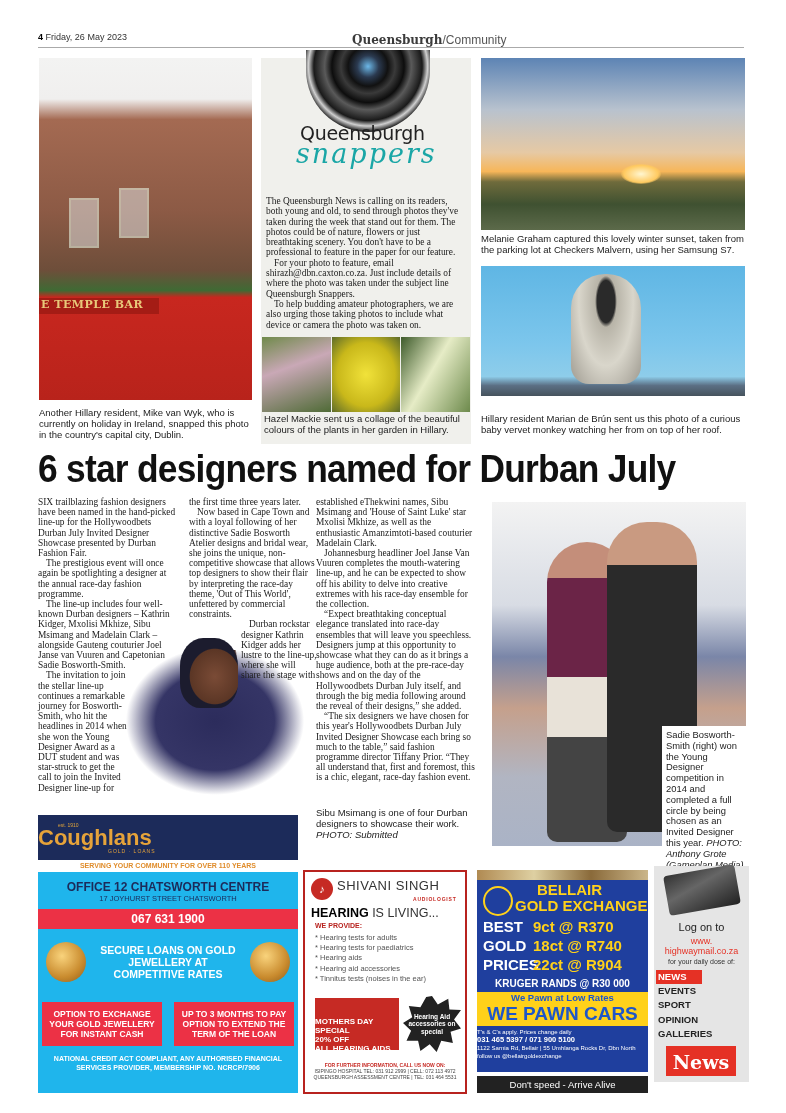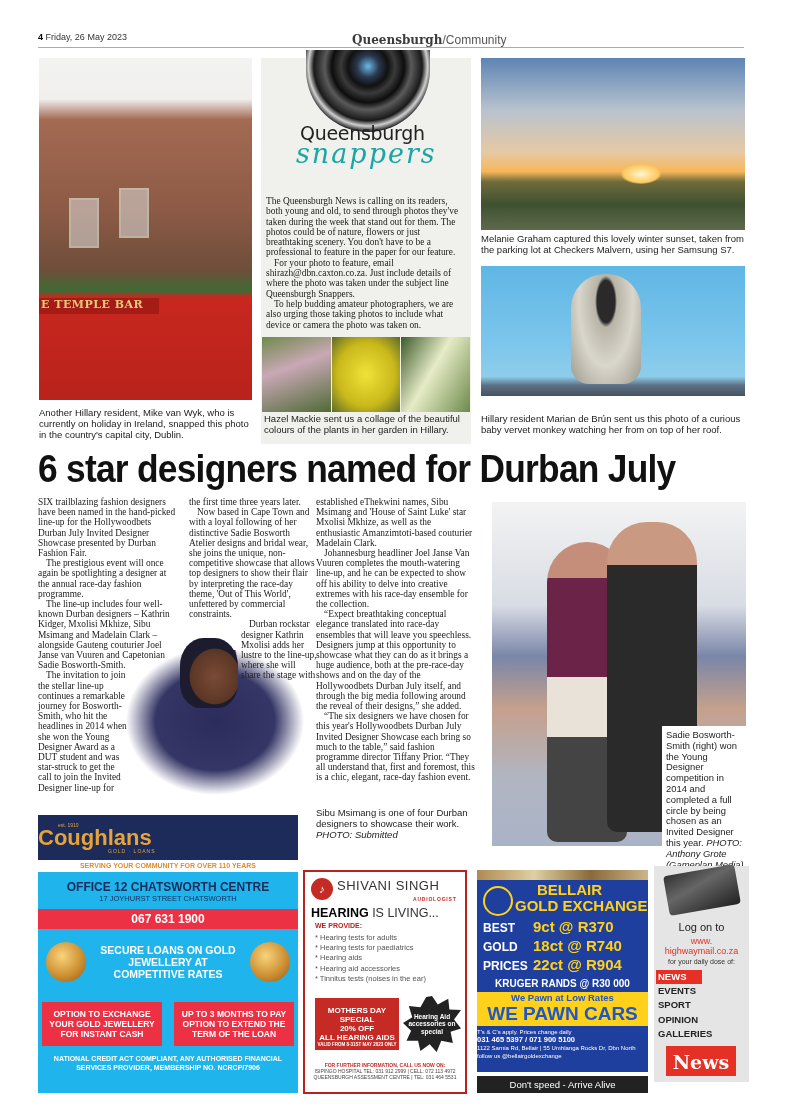--- a/index.html
+++ b/index.html
@@ -69,33 +69,33 @@
 .cough-ncr{position:absolute;left:4px;top:182px;width:252px;color:#fff;font-weight:bold;font-size:7px;line-height:9px}
 
 .hear{left:303px;top:870px;width:164px;height:224px;border:2px solid #b8231f;background:#fff;font-family:"Liberation Sans",sans-serif}
 .hear .logo{position:absolute;left:6px;top:6px;width:22px;height:22px;border-radius:50%;background:#c62a24;color:#fff;font-size:11px;text-align:center;line-height:22px}
 .hear .name{position:absolute;left:32px;top:6px;font-size:13px;color:#333;letter-spacing:.5px}
 .hear .aud{position:absolute;left:108px;top:24px;font-size:5px;color:#c62a24;font-weight:bold;letter-spacing:.8px}
 .hear .tag{position:absolute;left:6px;top:34px;font-size:12.5px;color:#333}
 .hear .tag b{color:#000000}
 .hear .prov{position:absolute;left:10px;top:50px;font-size:7px;font-weight:bold;color:#b8231f}
 .hear ul{position:absolute;left:10px;top:61px;list-style:none;font-size:7.5px;line-height:10.2px;color:#555}
-.hear .mday{position:absolute;left:10px;top:126px;width:84px;height:52px;background:#c62a24;color:#fff;text-align:center;font-weight:bold;font-size:8px;line-height:9px;padding-top:8px}
+.hear .mday{position:absolute;left:10px;top:126px;width:84px;height:52px;background:#c62a24;color:#fff;font-weight:bold;font-size:8px;line-height:9px;padding-top:19px}
 .hear .mday small{font-size:4.5px;line-height:5px;display:block}
 .hear .star{position:absolute;left:98px;top:124px;width:58px;height:56px;background:#222;clip-path:polygon(50% 0,60% 15%,78% 5%,80% 24%,100% 25%,88% 42%,100% 58%,82% 64%,86% 84%,66% 80%,58% 100%,46% 86%,30% 98%,26% 80%,6% 80%,14% 62%,0 48%,16% 38%,10% 18%,30% 20%,40% 2%);color:#fff;font-size:6.5px;font-weight:bold;display:flex;align-items:center;justify-content:center;text-align:center;line-height:7.5px}
 .hear .foot{position:absolute;left:0;top:190px;width:160px;text-align:center;font-size:5px;line-height:6px;color:#444}
 .hear .foot b{color:#c62a24}
 
 .bell{left:477px;top:870px;width:171px;height:202px;background:#1f3f9e;font-family:"Liberation Sans",sans-serif;color:#ffd11a;overflow:hidden}
 .bell .gold{height:10px;background:linear-gradient(90deg,#b08a52,#ded0a2,#8a6a3a,#cbb68a)}
 .bell .seal{position:absolute;left:6px;top:16px;width:30px;height:30px;border-radius:50%;border:2px solid #ffd11a}
 .bell .t1{position:absolute;left:60px;top:12px;font-weight:bold;font-size:15px;line-height:15px}
 .bell .t2{position:absolute;left:38px;top:27px;font-weight:bold;font-size:15px}
 .bell .row{position:absolute;left:6px;font-weight:bold}
-.bell .row .lbl{display:inline-block;width:50px;color:#fff;font-size:12px}
+.bell .row .lbl{display:inline-block;width:50px;color:#fff;font-size:15px}
 .bell .row .val{font-size:15px}
 .bell .kr{position:absolute;left:0;top:108px;width:171px;text-align:center;color:#fff;font-weight:bold;font-size:10px}
 .bell .pawnbox{position:absolute;left:0;top:122px;width:171px;height:34px;background:#ffd11a;text-align:center;color:#1f56c8;font-weight:bold}
 .bell .pawnbox .a{font-size:9.5px;line-height:11px}
 .bell .pawnbox .b{font-size:19px;line-height:21px}
 .bell .info{position:absolute;left:0;top:158px;width:171px;text-align:left;color:#fff;font-size:6px;line-height:8px}
 .bell .info .ph{font-size:7.5px;font-weight:bold}
 .arrive{left:477px;top:1076px;width:171px;height:17px;background:#222;color:#fff;font-family:"Liberation Sans",sans-serif;font-size:9.5px;text-align:center;line-height:17px}
 
 .hwy{left:654px;top:866px;width:95px;height:216px;background:#e5e5e5;font-family:"Liberation Sans",sans-serif;text-align:center}
@@ -159,21 +159,21 @@
 
 <div class="abs col col1">
   <p>SIX trailblazing fashion designers have been named in the hand-picked line-up for the Hollywoodbets Durban July Invited Designer Showcase presented by Durban Fashion Fair.</p>
   <p>The prestigious event will once again be spotlighting a designer at the annual race-day fashion programme.</p>
   <p>The line-up includes four well-known Durban designers – Kathrin Kidger, Mxolisi Mkhize, Sibu Msimang and Madelain Clark – alongside Gauteng couturier Joel Janse van Vuuren and Capetonian Sadie Bosworth-Smith.</p>
   <p style="width:92px">The invitation to join the stellar line-up continues a remarkable journey for Bosworth-Smith, who hit the headlines in 2014 when she won the Young Designer Award as a DUT student and was star-struck to get the call to join the Invited Designer line-up for</p>
 </div>
 <div class="abs col col2">
   <p>the first time three years later.</p>
   <p>Now based in Cape Town and with a loyal following of her distinctive Sadie Bosworth Atelier designs and bridal wear, she joins the unique, non-competitive showcase that allows top designers to show their flair by interpreting the race-day theme, 'Out of This World', unfettered by commercial constraints.</p>
-  <p style="margin-left:52px">Durban rockstar designer Kathrin Mxolisi adds her lustre to the line-up, where she will share the stage with</p>
+  <p style="margin-left:52px">Durban rockstar designer Kathrin Kidger adds her lustre to the line-up, where she will share the stage with</p>
 </div>
 <div class="abs col col3">
   <p>established eThekwini names, Sibu Msimang and 'House of Saint Luke' star Mxolisi Mkhize, as well as the enthusiastic Amanzimtoti-based couturier Madelain Clark.</p>
   <p>Johannesburg headliner Joel Janse Van Vuuren completes the mouth-watering line-up, and he can be expected to show off his ability to delve into creative extremes with his race-day ensemble for the collection.</p>
   <p>“Expect breathtaking conceptual elegance translated into race-day ensembles that will leave you speechless. Designers jump at this opportunity to showcase what they can do as it brings a huge audience, both at the pre-race-day shows and on the day of the Hollywoodbets Durban July itself, and through the big media following around the reveal of their designs,” she added.</p>
   <p>“The six designers we have chosen for this year's Hollywoodbets Durban July Invited Designer Showcase each bring so much to the table,” said fashion programme director Tiffany Prior. “They all understand that, first and foremost, this is a chic, elegant, race-day fashion event.</p>
 </div>
 <div class="abs cap cap-sibu"><span>Sibu Msimang is one of four Durban designers to showcase their work.</span> <i>PHOTO: Submitted</i></div>
 
 <div class="abs cough-banner">

